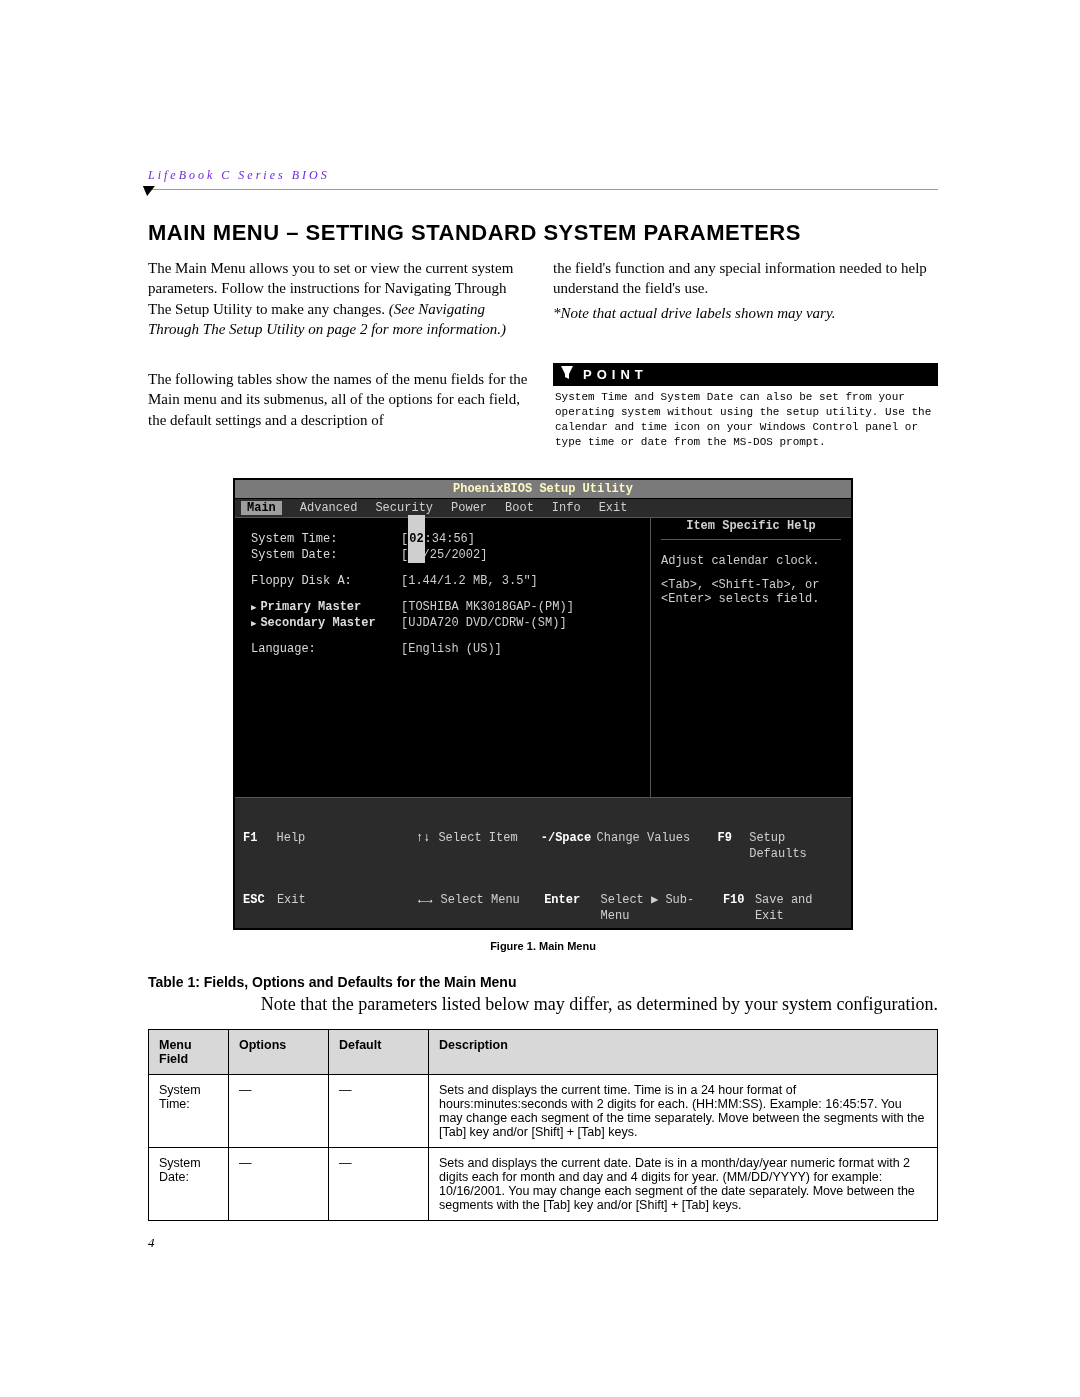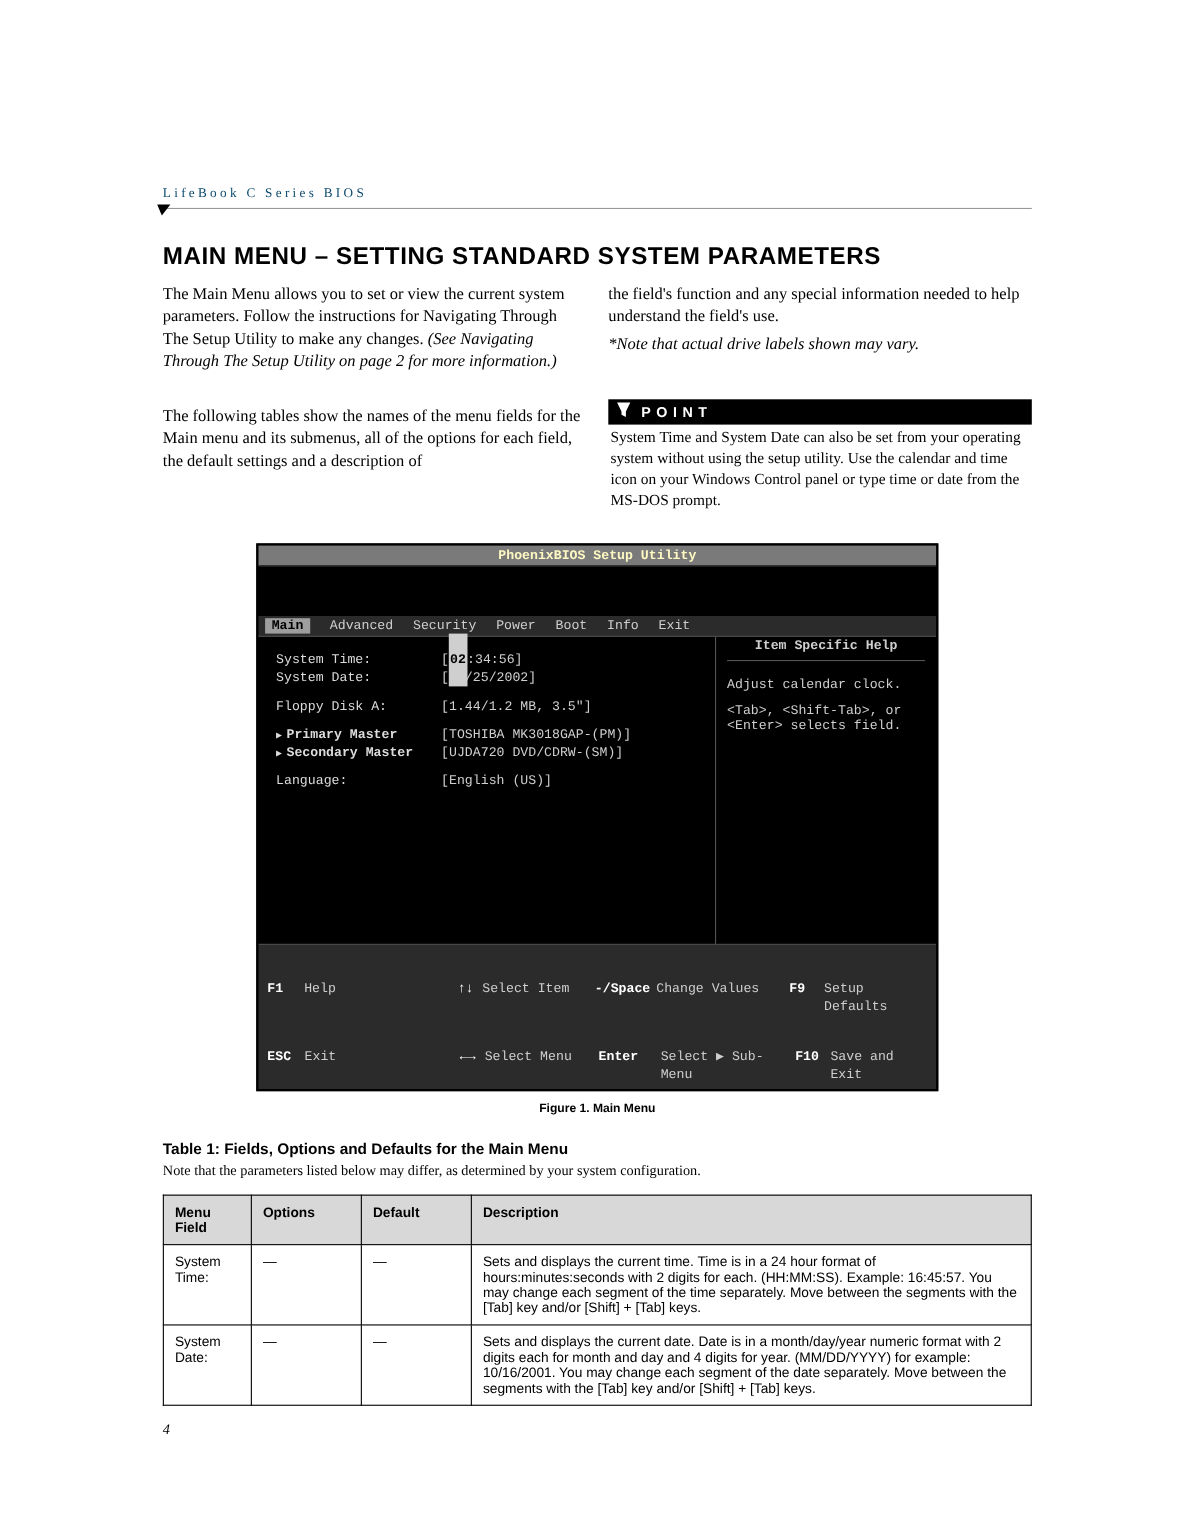--- a/index.html
+++ b/index.html
@@ -14,23 +14,24 @@
     color: #000;
   }
   .page {
     position: absolute;
     left: 148px;
     top: 168px;
     width: 790px;
   }
   .running-head {
     font-family: Georgia, serif;
+    font-style: italic;
     font-size: 12px;
     letter-spacing: 3px;
-    color: #0c4a6e;
+    color: #6d28d9;
     margin-bottom: 6px;
   }
   .head-rule {
     border-bottom: 1px solid #999;
     margin-bottom: 4px;
     width: 100%;
     position: relative;
   }
   .head-marker {
     width: 0; height: 0;
@@ -73,22 +74,22 @@
     font-size: 13px;
     padding: 3px 8px 3px 30px;
     position: relative;
     margin-top: 40px;
   }
   .point-head svg {
     position: absolute;
     left: 6px; top: 1px;
   }
   .point-body {
-    font-family: Liberation Serif, serif;
-    font-size: 14px;
+    font-family: Liberation Mono, monospace;
+    font-size: 11px;
     line-height: 1.35;
     padding: 4px 2px 0 2px;
   }
 
   
   .bios-wrap {
     width: 620px;
     margin: 28px auto 0 auto;
   }
   .bios {
@@ -106,21 +107,20 @@
     padding: 2px 0;
     border-bottom: 1px solid #000;
   }
   .bios-menu {
     background: #2b2b2b;
     color: #cfcfcf;
     padding: 2px 6px;
     display: flex;
     gap: 18px;
     border-bottom: 1px solid #555;
-    margin-top: 45px;
   }
   .bios-menu span { }
   .bios-menu .sel {
     background: #9e9e9e;
     color: #000;
     padding: 0 6px;
     font-weight: bold;
   }
   .bios-body {
     display: flex;
@@ -175,22 +175,23 @@
     font-size: 11px;
     margin: 10px 0 22px 0;
   }
   .tbl-title {
     font-family: Arial, sans-serif;
     font-weight: bold;
     font-size: 14px;
     margin-bottom: 4px;
   }
   .tbl-note {
-    font-size: 13px;
+    font-size: 18px;
     margin-bottom: 14px;
+    text-align: right;
   }
   table.opts {
     width: 100%;
     border-collapse: collapse;
     font-family: Arial, sans-serif;
     font-size: 12.5px;
   }
   table.opts th, table.opts td {
     border: 1px solid #000;
     padding: 8px 10px;

